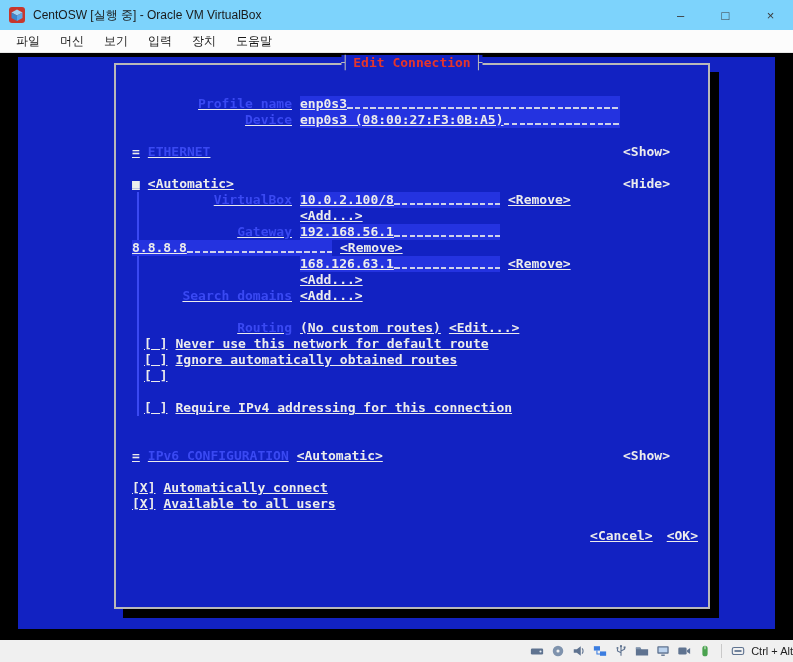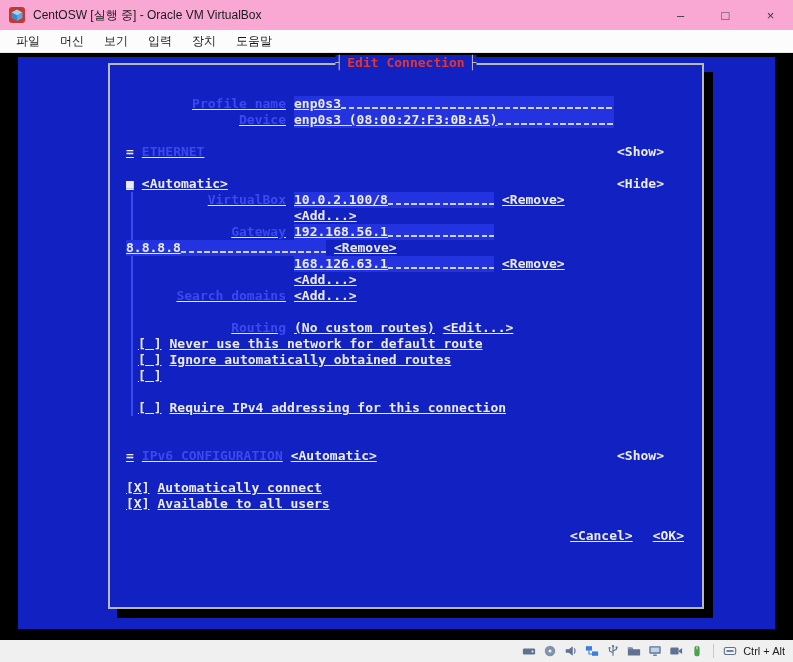--- a/index.html
+++ b/index.html
@@ -9,37 +9,37 @@
     --title_red:#e5352b;
     --border_gray:#b9b9b9;
     --text_white:#ececec;
   }
   *{box-sizing:border-box;}
   html,body{margin:0;padding:0;}
   body{width:793px;height:662px;overflow:hidden;background:#000;position:relative;
        font-family:"Liberation Sans",sans-serif;}
 
   
-  .titlebar{height:30px;background:#f9a8d4;display:flex;align-items:center;
+  .titlebar{height:30px;background:#7dd3fc;display:flex;align-items:center;
             padding-left:8px;font-size:12px;color:#1a1a1a;}
   .tb-icon{width:18px;height:18px;display:inline-flex;flex:none;}
   .tb-title{margin-left:7px;flex:1;white-space:nowrap;overflow:hidden;}
   .tb-btn{width:45px;height:30px;display:flex;align-items:center;justify-content:center;
           color:#3a3a3a;font-size:13px;flex:none;cursor:default;}
   .menubar{height:23px;background:#fcfcfc;display:flex;align-items:center;
            padding-left:6px;font-size:12px;color:#1a1a1a;border-bottom:1px solid #e6e6e6;}
   .menu-item{padding:2px 10px;}
 
   
   .screen{position:relative;height:587px;background:#000;}
   .terminal{position:absolute;left:18px;top:4px;width:757px;height:572px;
             background:var(--terminal_blue);}
 
   
-  .dialog{position:absolute;left:90px;top:6px;width:596px;height:546px;
+  .dialog{position:absolute;left:96px;top:6px;width:596px;height:546px;
           background:var(--terminal_blue);border:2px solid var(--border_gray);
           box-shadow:9px 9px 0 0 #000;}
   .dlg-title{position:absolute;top:-10px;left:50%;transform:translateX(-50%);
              background:var(--terminal_blue);white-space:nowrap;
              font:bold 13px/16px "DejaVu Sans Mono",monospace;}
   .dlg-title .tick{color:var(--border_gray);}
   .dlg-title .ttl{color:var(--title_red);padding:0 4px;}
   .dlg-body{position:relative;height:100%;padding-top:31px;
             font:bold 13px/16px "DejaVu Sans Mono",monospace;color:var(--text_white);}
   .r{height:16px;display:flex;align-items:center;padding-left:16px;position:relative;
@@ -56,27 +56,27 @@
     background-repeat:no-repeat;background-size:100% 2px;background-position:0 calc(100% - 3px);}
   .act{margin-left:8px;color:var(--text_white);}
   .ract{position:absolute;right:38px;color:var(--text_white);}
   .mk{color:var(--text_white);}
   .slbl{margin-left:8px;color:var(--label_blue);}
   .mode{margin-left:8px;color:var(--text_white);}
   .indent184{padding-left:184px;}
   .cb{padding-left:28px;}
   .cbb{padding-left:16px;}
   .cb .cbl,.cbb .cbl{margin-left:8px;}
-  .btns{justify-content:flex-end;padding-right:18px;gap:20px;}
+  .btns{justify-content:flex-end;padding-right:10px;gap:14px;}
   .treeline{position:absolute;left:21px;top:127px;width:2px;height:224px;
             background:var(--label_blue);}
 
   
   .statusbar{height:22px;background:#f0f0f0;display:flex;align-items:center;
-             justify-content:flex-end;gap:5px;padding-right:8px;font-size:11px;color:#222;}
+             justify-content:flex-end;gap:5px;font-size:11px;color:#222;}
   .sb-ico{width:16px;height:16px;display:inline-flex;align-items:center;justify-content:center;flex:none;}
   .sb-sep{width:1px;height:14px;background:#c9c9c9;margin:0 3px;flex:none;}
 </style>
 </head>
 <body>
 
 <div class="titlebar">
   <span class="tb-icon">
     <svg viewBox="0 0 18 18" width="18" height="18">
       <rect x="1" y="1" width="16" height="16" rx="3" fill="#c8372d"></rect>

